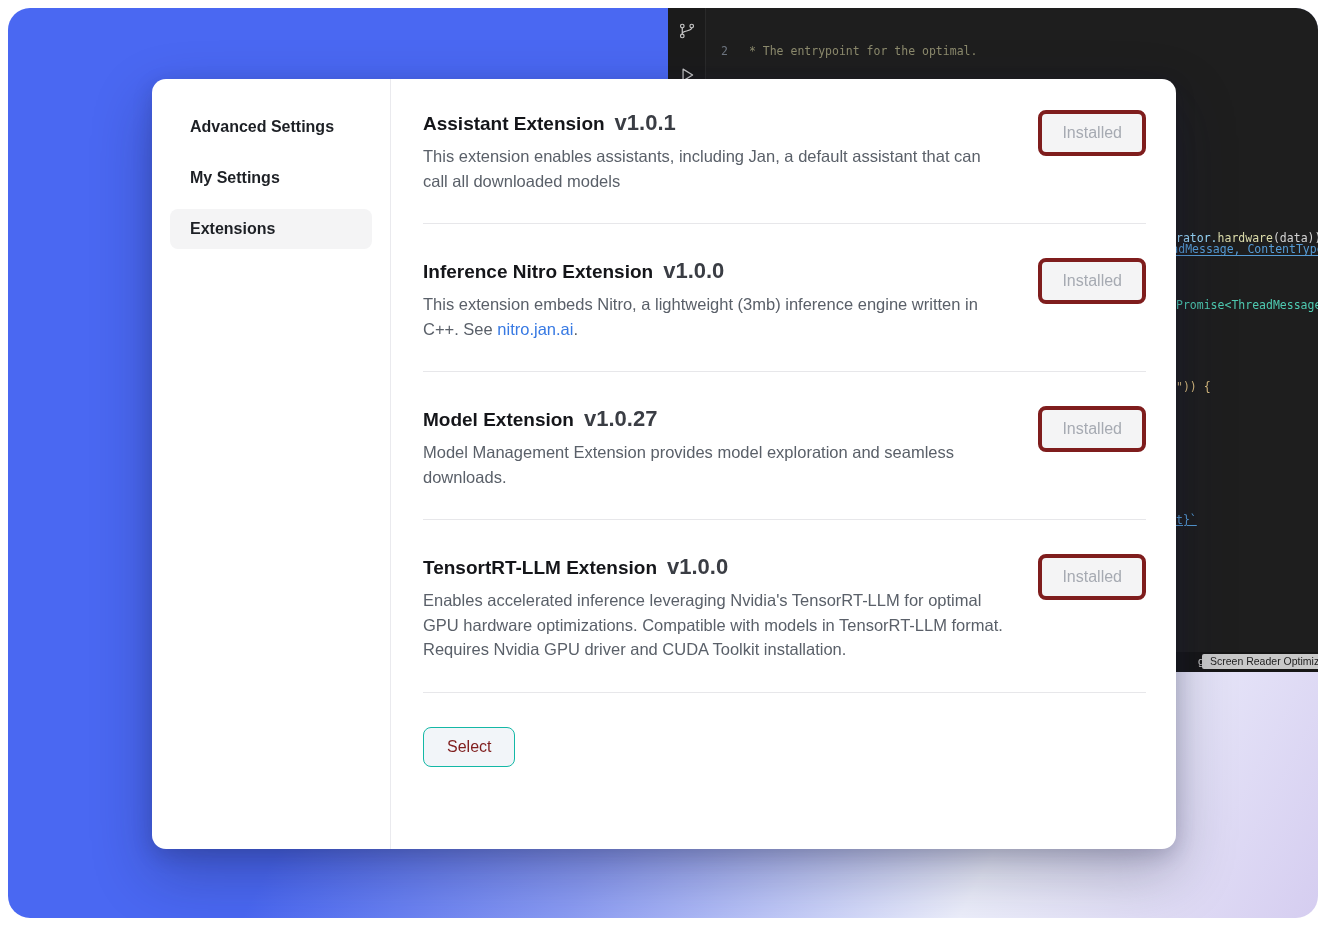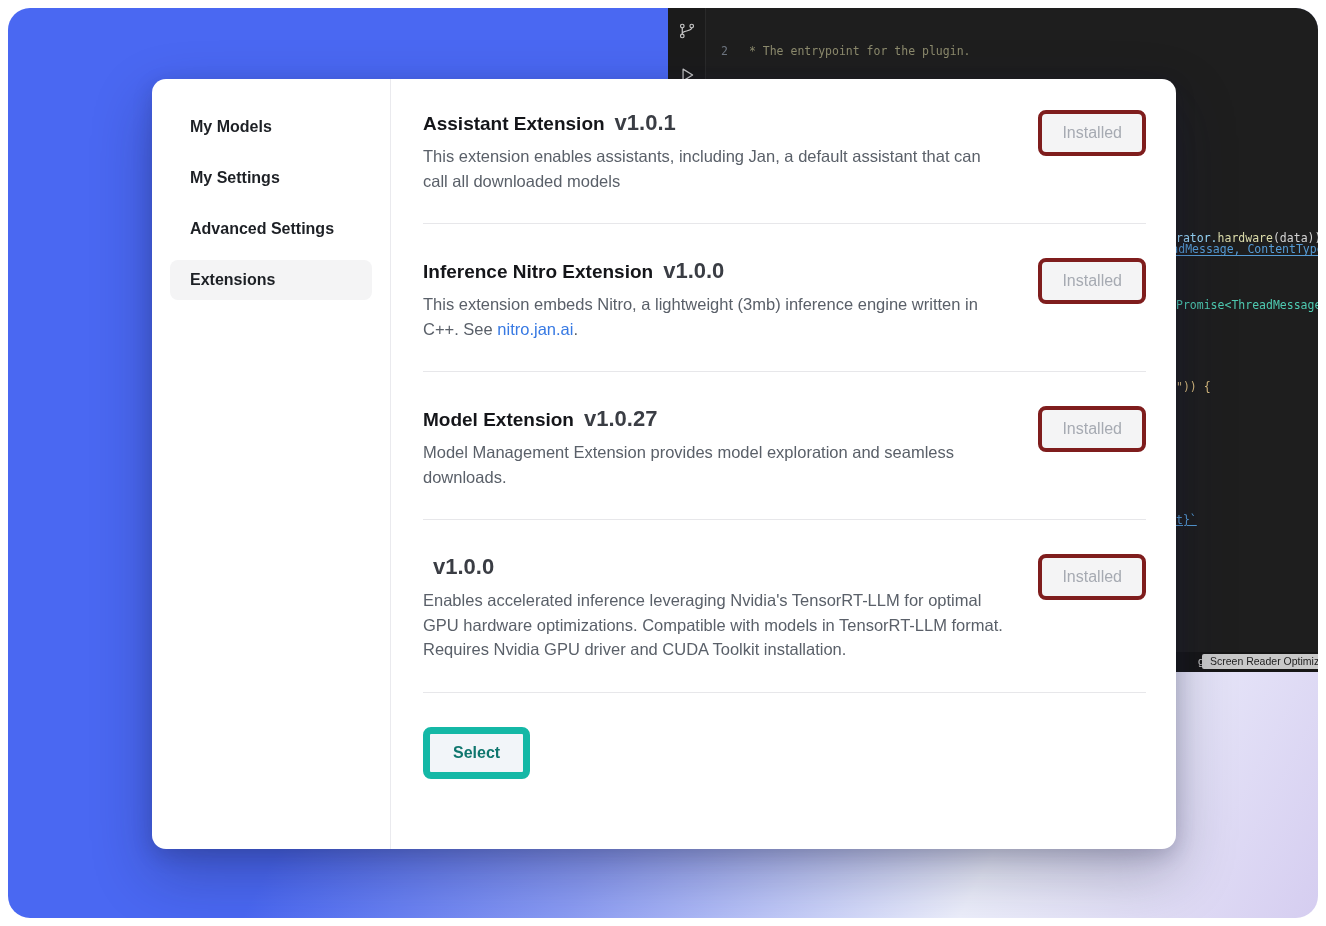--- a/index.html
+++ b/index.html
@@ -52,21 +52,21 @@
   .row-left { width: 600px; }
   .ext-title-line { display: flex; align-items: baseline; }
   .ext-title { font-size: 19px; font-weight: 700; color: #141519; }
   .ext-version { font-size: 22px; font-weight: 700; color: #3a3d44; margin-left: 10px; }
   .ext-desc { margin-top: 8px; width: 585px; font-size: 16.5px; line-height: 24.5px; color: #5a6069; }
   .ext-link { color: #3779e3; cursor: pointer; }
   hr.div { border: 0; border-top: 1px solid #e7e7ea; margin: 30px 0 34px; }
 
   .btn { border-radius: 8px; font-size: 16px; cursor: pointer; flex: none; }
   .btn-installed { background: #f4f4f5; border: 4px solid #7f1d1d; color: #a6aab2; font-weight: 500; padding: 10px 20px; }
-  .btn-select { background: #f2f5f9; border: 7px solid #14b8a6; color: #0f766e; font-weight: 700; padding: 10px 23px; }
+  .btn-select { background: #f2f5f9; border: 1px solid #14b8a6; color: #7f1d1d; font-weight: 400; padding: 10px 23px; }
 </style>
 </head>
 <body>
 
 <div class="frame">
 
   <div class="editor">
     <div class="activity-bar">
       <span class="ab-icon ic1">
         <svg width="18" height="18" viewBox="0 0 16 16">
@@ -79,21 +79,21 @@
       <span class="ab-icon ic2">
         <svg width="18" height="18" viewBox="0 0 16 16">
           <path d="M4.5 2.8l8.5 5.2-8.5 5.2z" fill="none" stroke="#c5c5c5" stroke-width="1.1" stroke-linejoin="round"></path>
         </svg>
       </span>
     </div>
 
     <div class="code-area">
       <div class="code-line">
         <span class="ln">2</span>
-        <span class="c-comment"> * The entrypoint for the plugin.</span>
+        <span class="c-comment"> * The entrypoint for the optimal.</span>
       </div>
       <div class="code-line">
         <span class="ln">3</span>
         <span class="c-comment"> */</span>
       </div>
       <div class="code-line">
         <span class="ln">4</span>
       </div>
       <div class="code-line">
         <span class="ln">5</span>
@@ -113,27 +113,24 @@
     <div class="status-bar">
       <span class="status-go">go</span>
       <span class="status-badge">Screen Reader Optimize</span>
     </div>
   </div>
 
   <div class="modal">
 
     <aside class="sidebar">
       <div class="side-item">
-          <span>My Models</span>
+          <span>Advanced Settings</span>
         </div>
       <div class="side-item">
           <span>My Settings</span>
-        </div>
-      <div class="side-item">
-          <span>Advanced Settings</span>
         </div>
       <div class="side-item active">
           <span>Extensions</span>
         </div>
     </aside>
 
     <main class="content">
 
       <section class="row">
         <div class="row-left">
@@ -167,20 +164,21 @@
           </div>
           <p class="ext-desc">Model Management Extension provides model exploration and seamless downloads.</p>
         </div>
         <button class="btn btn-installed">Installed</button>
       </section>
       <hr class="div">
 
       <section class="row">
         <div class="row-left">
           <div class="ext-title-line">
+            <span class="ext-title">TensortRT-LLM Extension</span>
             <span class="ext-version">v1.0.0</span>
           </div>
           <p class="ext-desc">Enables accelerated inference leveraging Nvidia's TensorRT-LLM for optimal GPU hardware optimizations. Compatible with models in TensorRT-LLM format. Requires Nvidia GPU driver and CUDA Toolkit installation.</p>
         </div>
         <button class="btn btn-installed">Installed</button>
       </section>
       <hr class="div">
 
       <section class="row">
         <button class="btn btn-select">Select</button>

